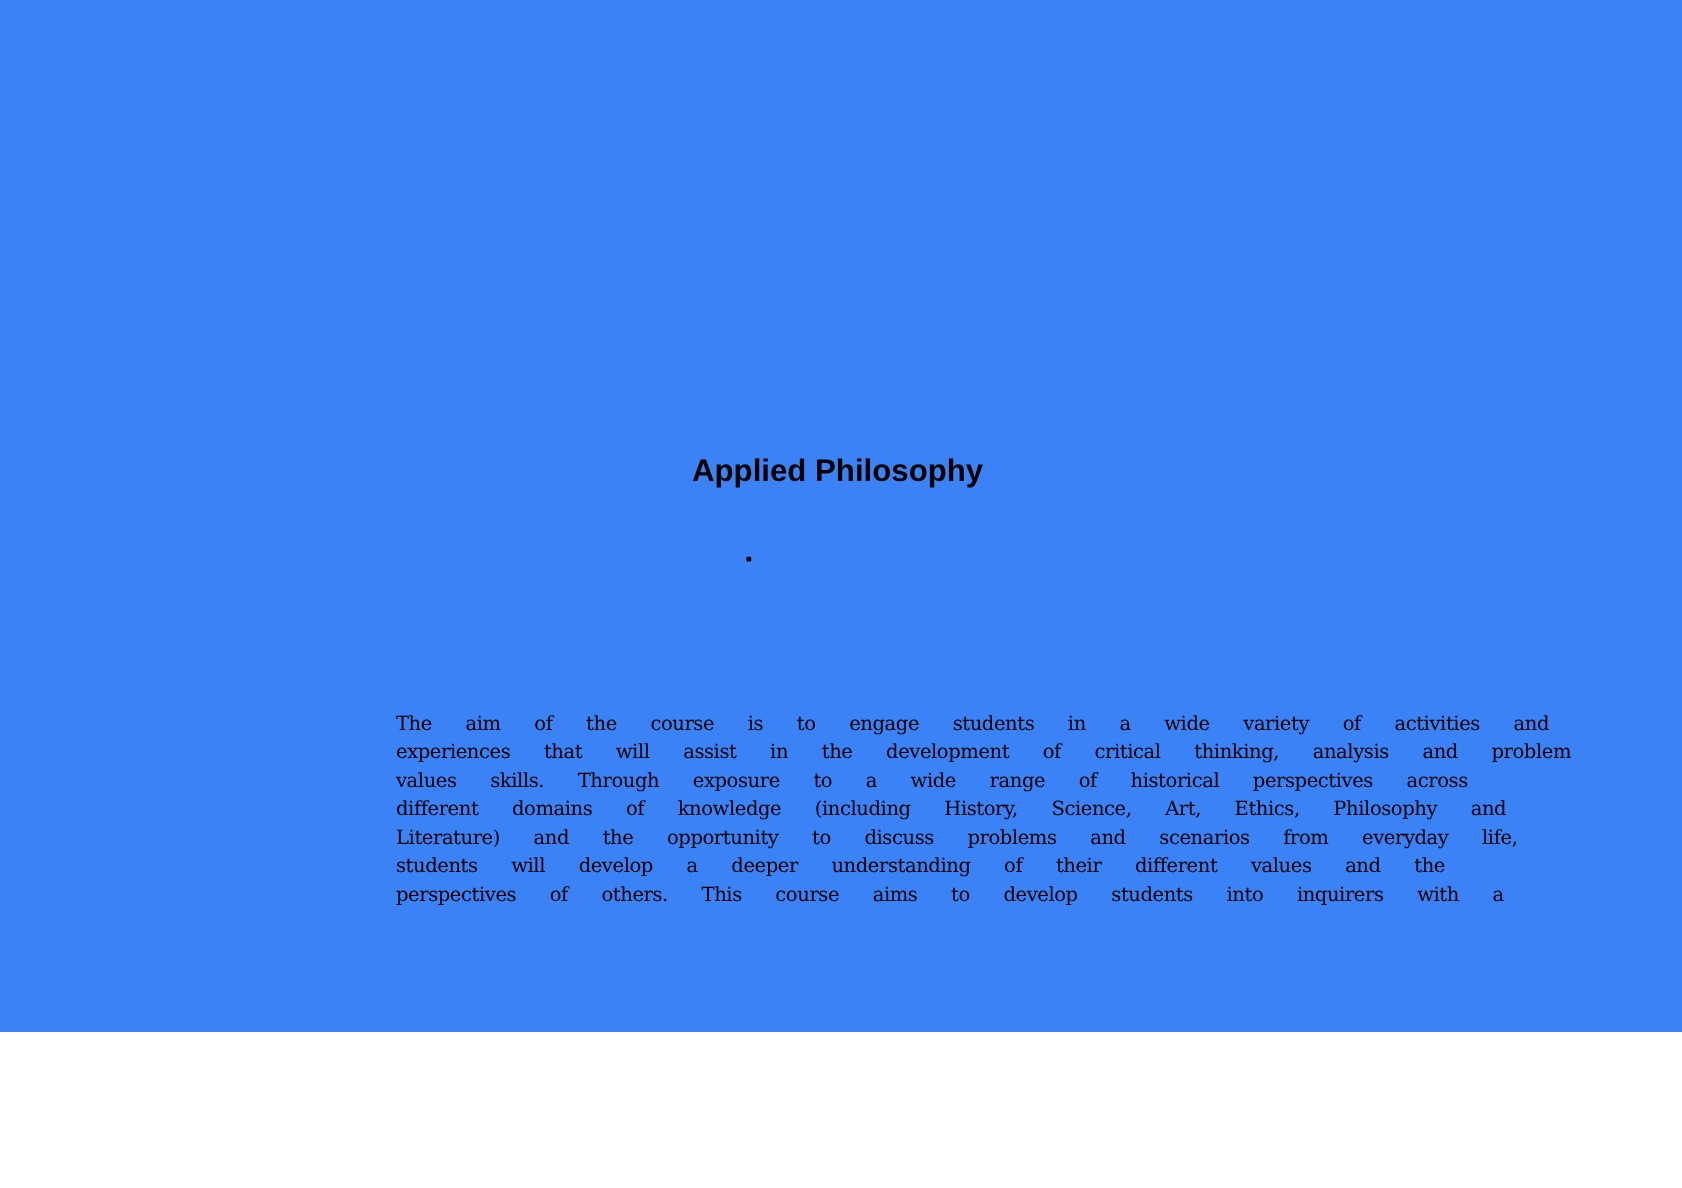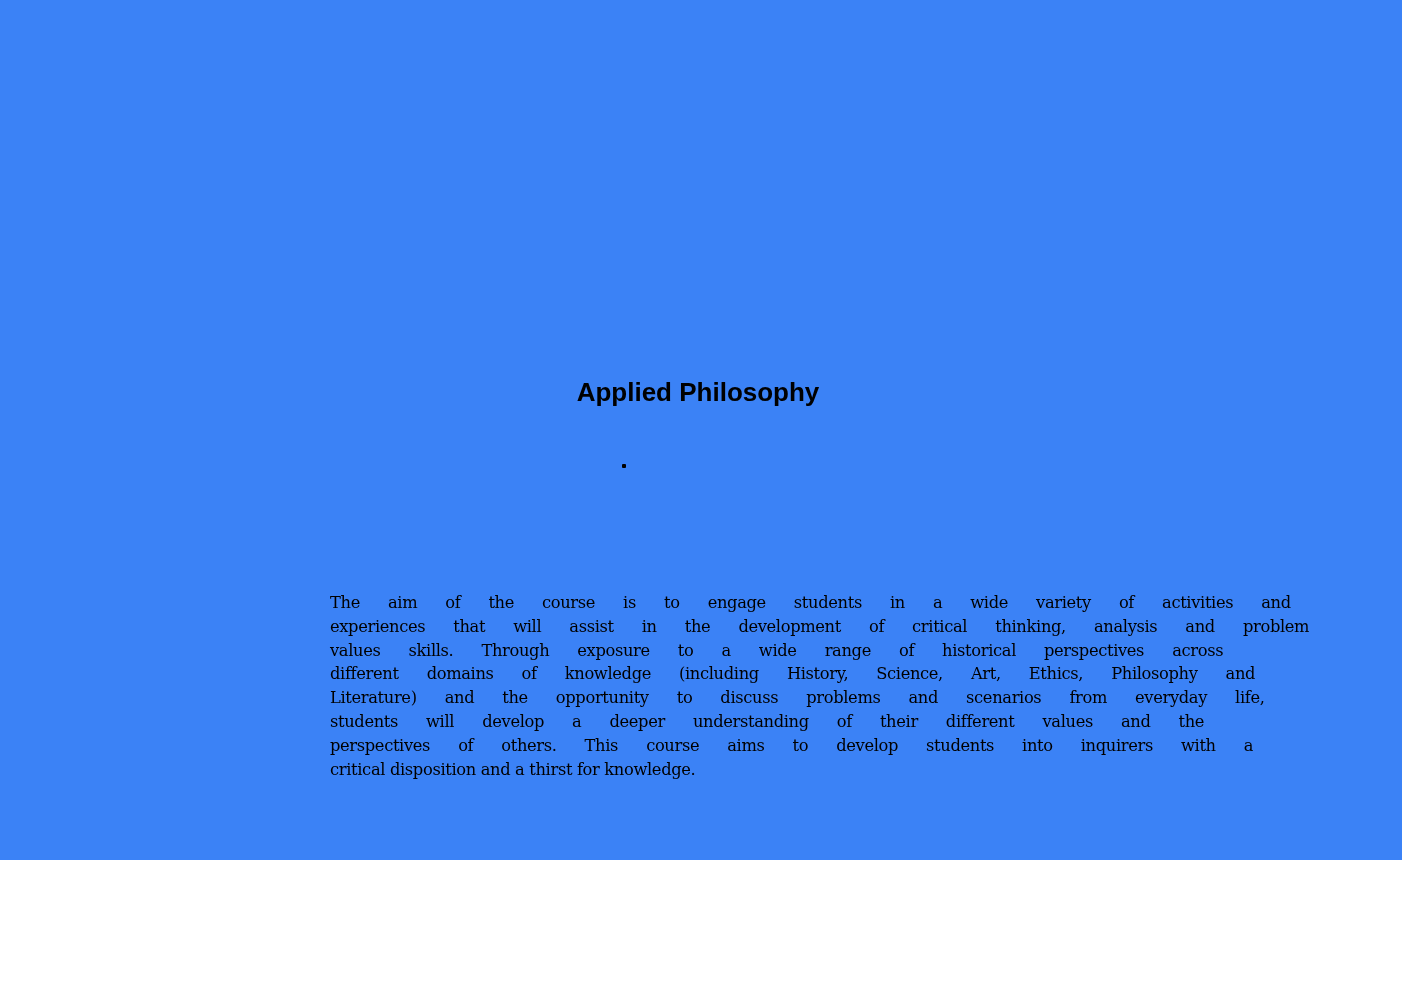--- a/index.html
+++ b/index.html
@@ -185,15 +185,14 @@
         <span>course</span>
         <span>aims</span>
         <span>to</span>
         <span>develop</span>
         <span>students</span>
         <span>into</span>
         <span>inquirers</span>
         <span>with</span>
         <span>a</span>
       </span>
-    <span class="line last">critical disposition and a thirst for knowledge.</span>
   </div>
 </div>
 
 </body></html>

